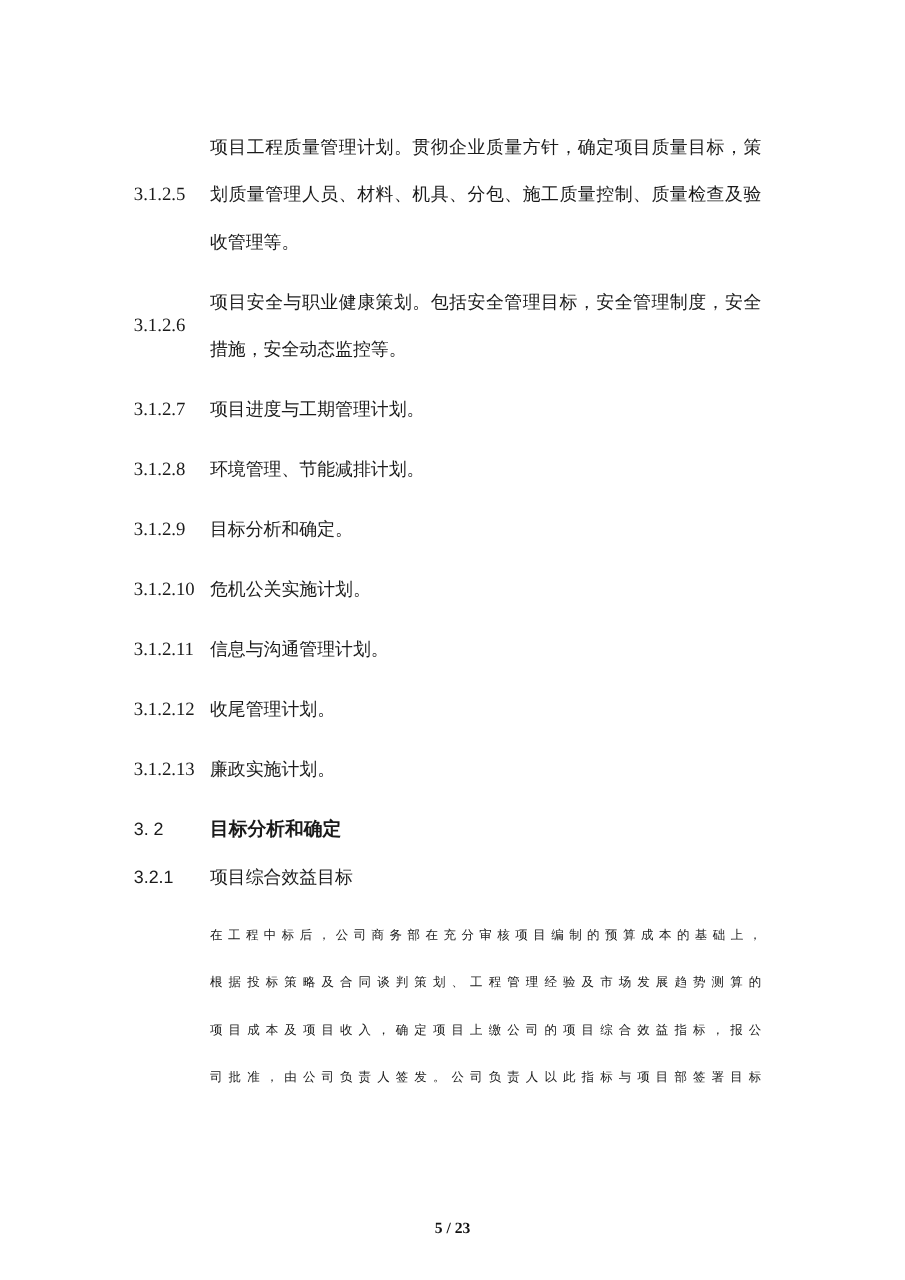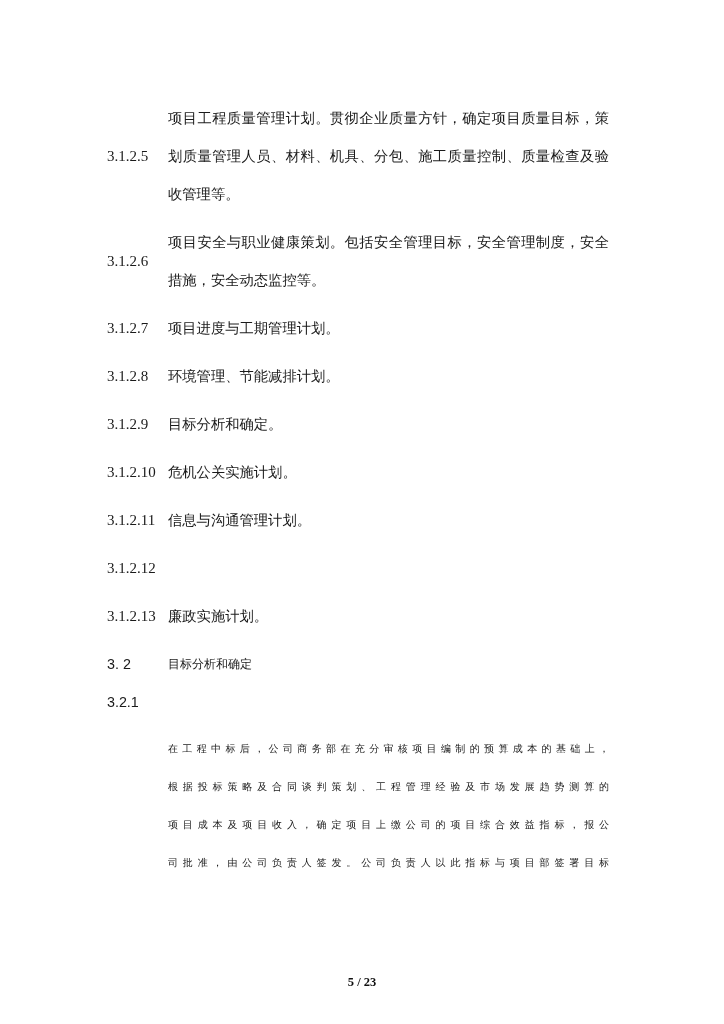--- a/index.html
+++ b/index.html
@@ -43,22 +43,22 @@
   .kind-heading2 .num,
   .kind-heading3 .num {
     font-family: "Liberation Sans", sans-serif;
     font-size: 14.3px;
   }
   .body {
     width: 441px;
     font-size: 14.3px;
   }
   .kind-heading2 .body {
-    font-weight: 400;
-    font-size: 12px;
+    font-weight: 700;
+    font-size: 15px;
   }
   .line {
     line-height: 38px;
     height: 38px;
     text-align: justify;
     text-align-last: justify;
     white-space: nowrap;
   }
   .line.end {
     text-align: left;
@@ -129,35 +129,41 @@
           </div>
         </div>
         <div class="item kind-item">
           <div class="num">3.1.2.11</div>
           <div class="body">
             <div class="line end">信息与沟通管理计划。</div>
           </div>
         </div>
         <div class="item kind-item">
           <div class="num">3.1.2.12</div>
+          <div class="body">
+            <div class="line end">收尾管理计划。</div>
+          </div>
         </div>
         <div class="item kind-item">
           <div class="num">3.1.2.13</div>
           <div class="body">
             <div class="line end">廉政实施计划。</div>
           </div>
         </div>
         <div class="item kind-heading2">
           <div class="num">3. 2</div>
           <div class="body">
             <div class="line end">目标分析和确定</div>
           </div>
         </div>
         <div class="item kind-heading3">
           <div class="num">3.2.1</div>
+          <div class="body">
+            <div class="line end">项目综合效益目标</div>
+          </div>
         </div>
       </div>
     <div id="paragraphs" class="paras">
         <div>
           <div class="line">在工程中标后，公司商务部在充分审核项目编制的预算成本的基础上，</div>
           <div class="line">根据投标策略及合同谈判策划、工程管理经验及市场发展趋势测算的</div>
           <div class="line">项目成本及项目收入，确定项目上缴公司的项目综合效益指标，报公</div>
           <div class="line">司批准，由公司负责人签发。公司负责人以此指标与项目部签署目标</div>
         </div>
       </div>

